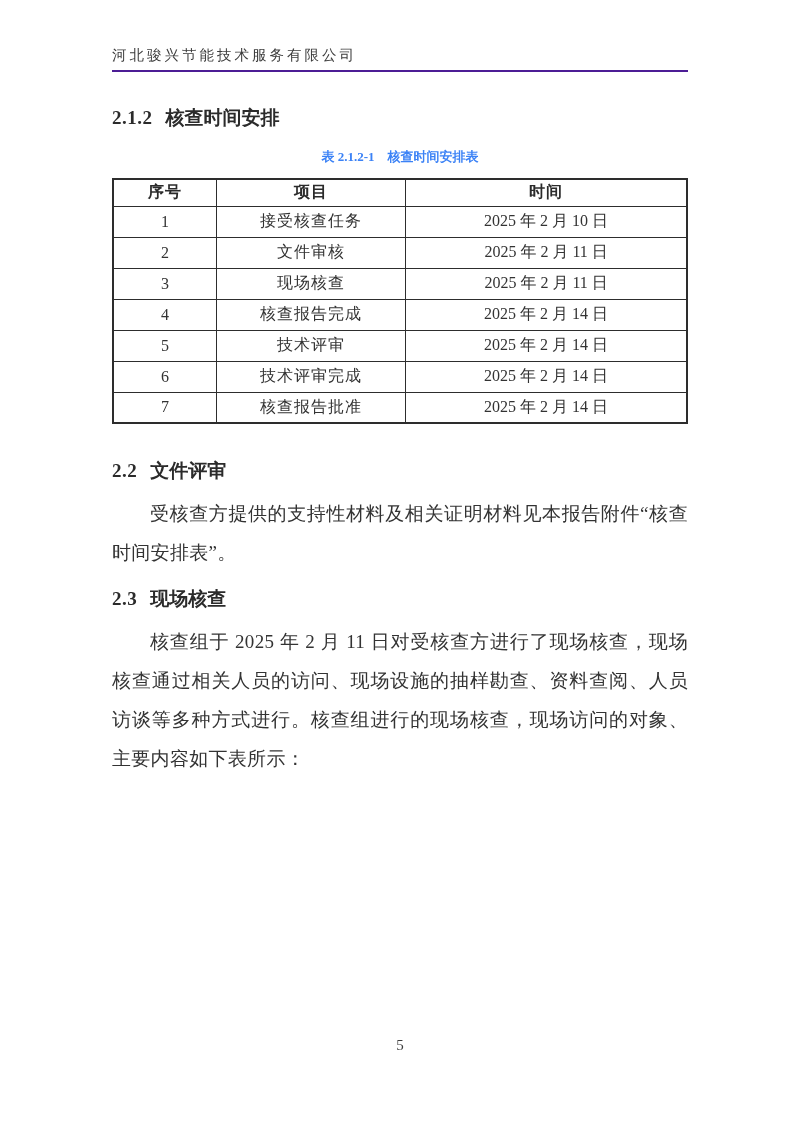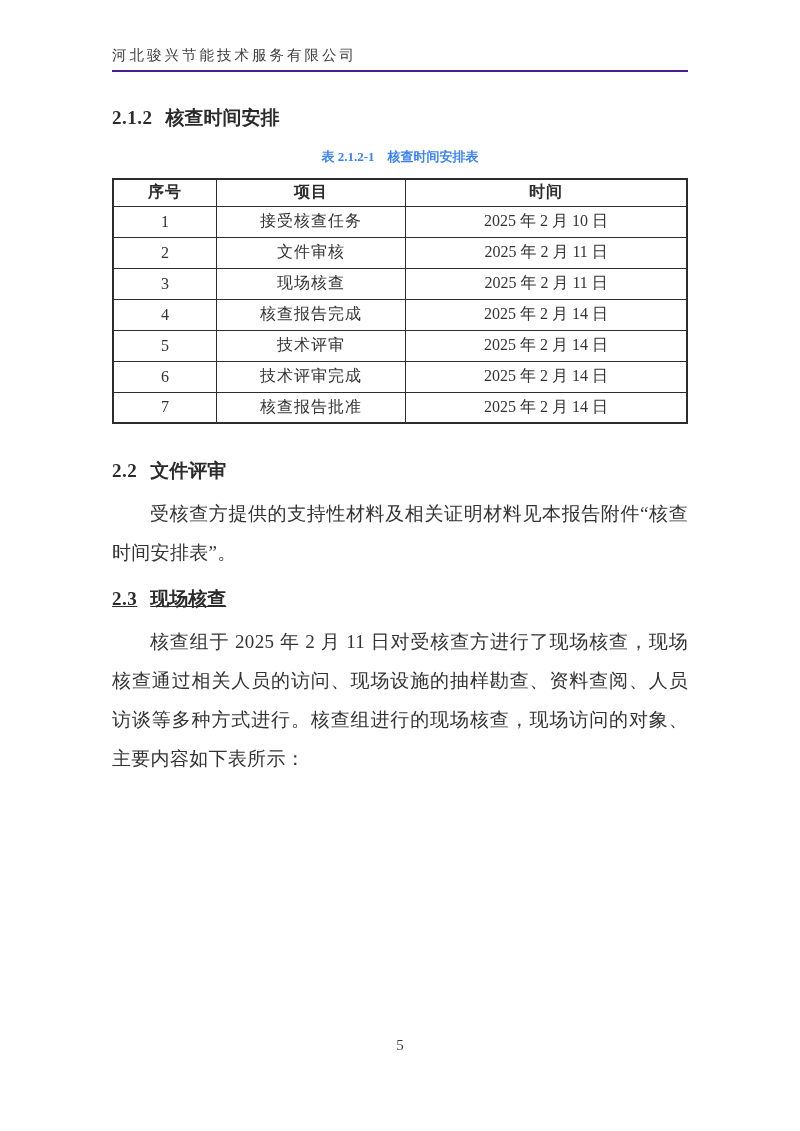--- a/index.html
+++ b/index.html
@@ -75,21 +75,21 @@
     height: 31px;
     font-size: 16px;
     color: #333333;
   }
   td.cell-item { font-weight: 400; letter-spacing: 1px; margin-top: 27px; }
   col.c1 { width: 18%; }
   col.c2 { width: 33%; }
   col.c3 { width: 49%; }
   
   .sec-22 { margin-top: 35px; }
-  .sec-23 { margin-top: 15px; text-decoration: underline; }
+  .sec-23 { margin-top: 15px; }
   p.body-para {
     margin: 0;
     margin-top: 11px;
     font-size: 19px;
     line-height: 39px;
     text-align: justify;
     text-align-last: left;
     text-indent: 2em;
     color: #333333;
     letter-spacing: 0.3px;

